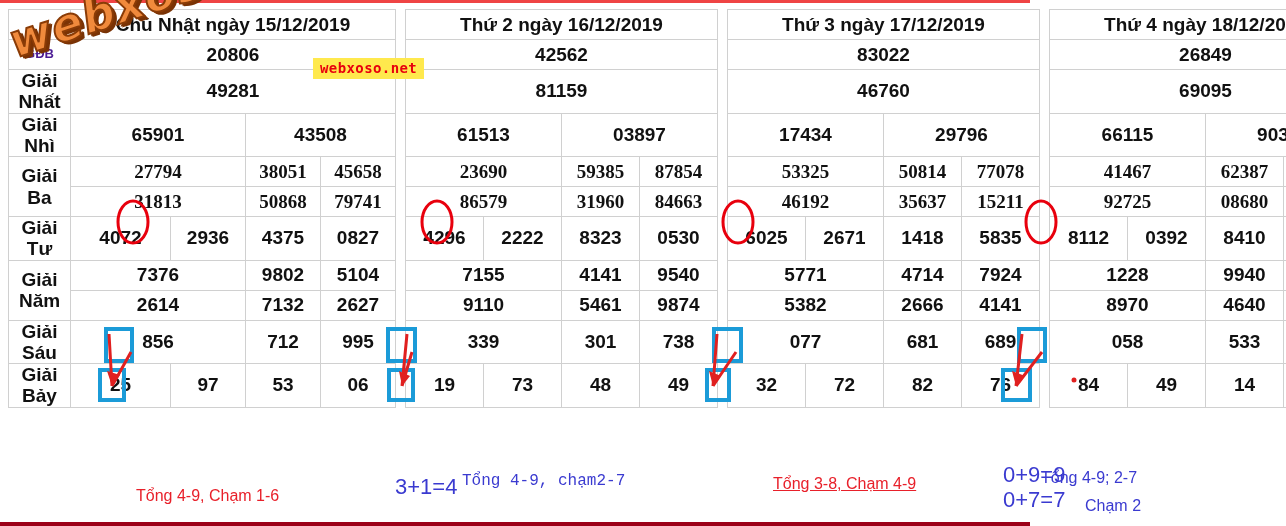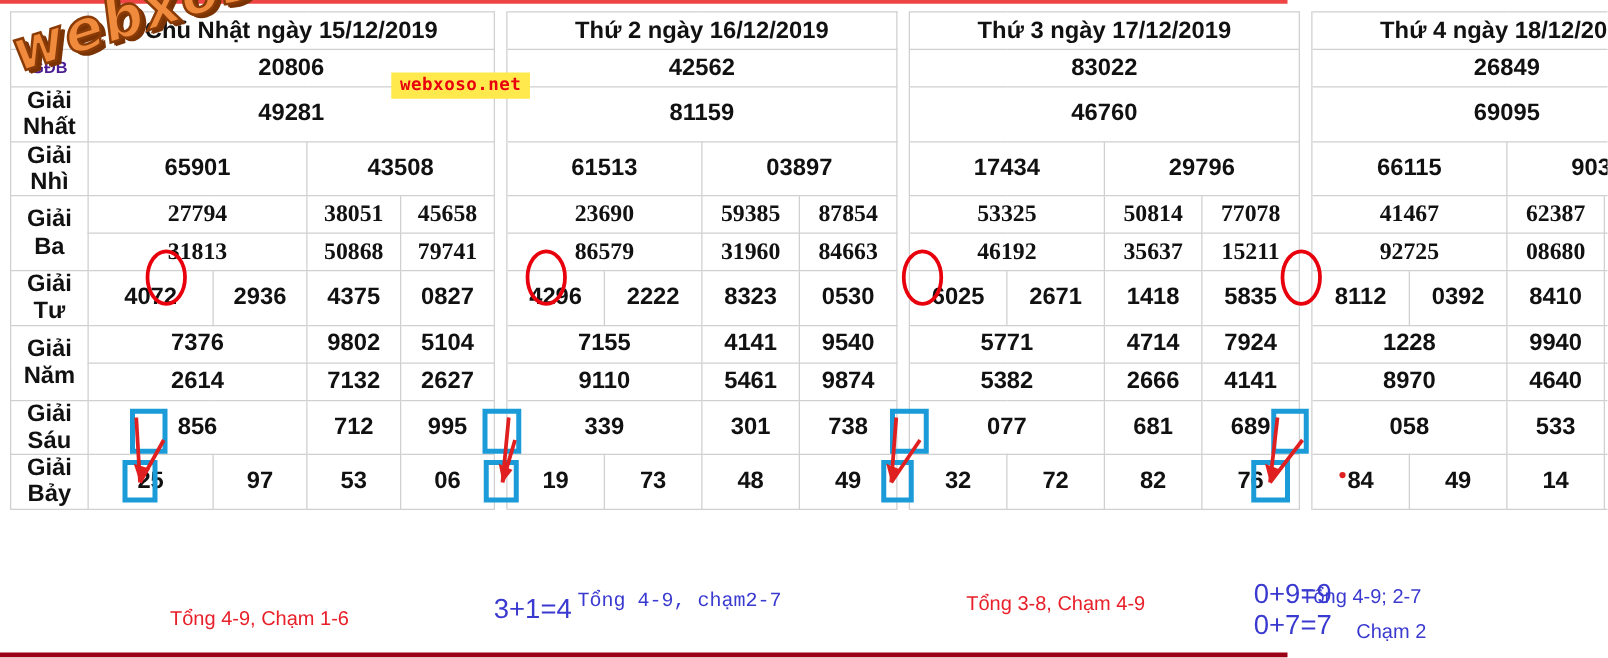--- a/index.html
+++ b/index.html
@@ -383,21 +383,21 @@
 
   <div class="notes">
 
     <div class="note red txt" style="left:136px; top:32px;">Tổng 4-9, Chạm 1-6</div>
 
     <div class="note blue" style="left:385px; top:20px;margin-left:10px;">
       <div class="sum">3+1=4</div>
     </div>
     <div class="note blue txt" style="left:462px; top:18px;font-family:Liberation Mono, monospace;">Tổng 4-9, chạm2-7</div>
 
-    <div class="note red txt" style="left:773px; top:20px;">Tổng 3-8, Chạm 4-9</div>
+    <div class="note red txt" style="left:773px; top:20px;text-decoration:underline;">Tổng 3-8, Chạm 4-9</div>
 
     <div class="note blue" style="left:1003px; top:8px;">
       <div class="sum">0+9=9</div>
       <div class="sum">0+7=7</div>
     </div>
     <div class="note blue txt" style="left:1041px; top:14px;">Tổng 4-9; 2-7</div>
     <div class="note blue txt" style="left:1085px; top:42px;">Chạm 2</div>
   </div>
 
 </div>

